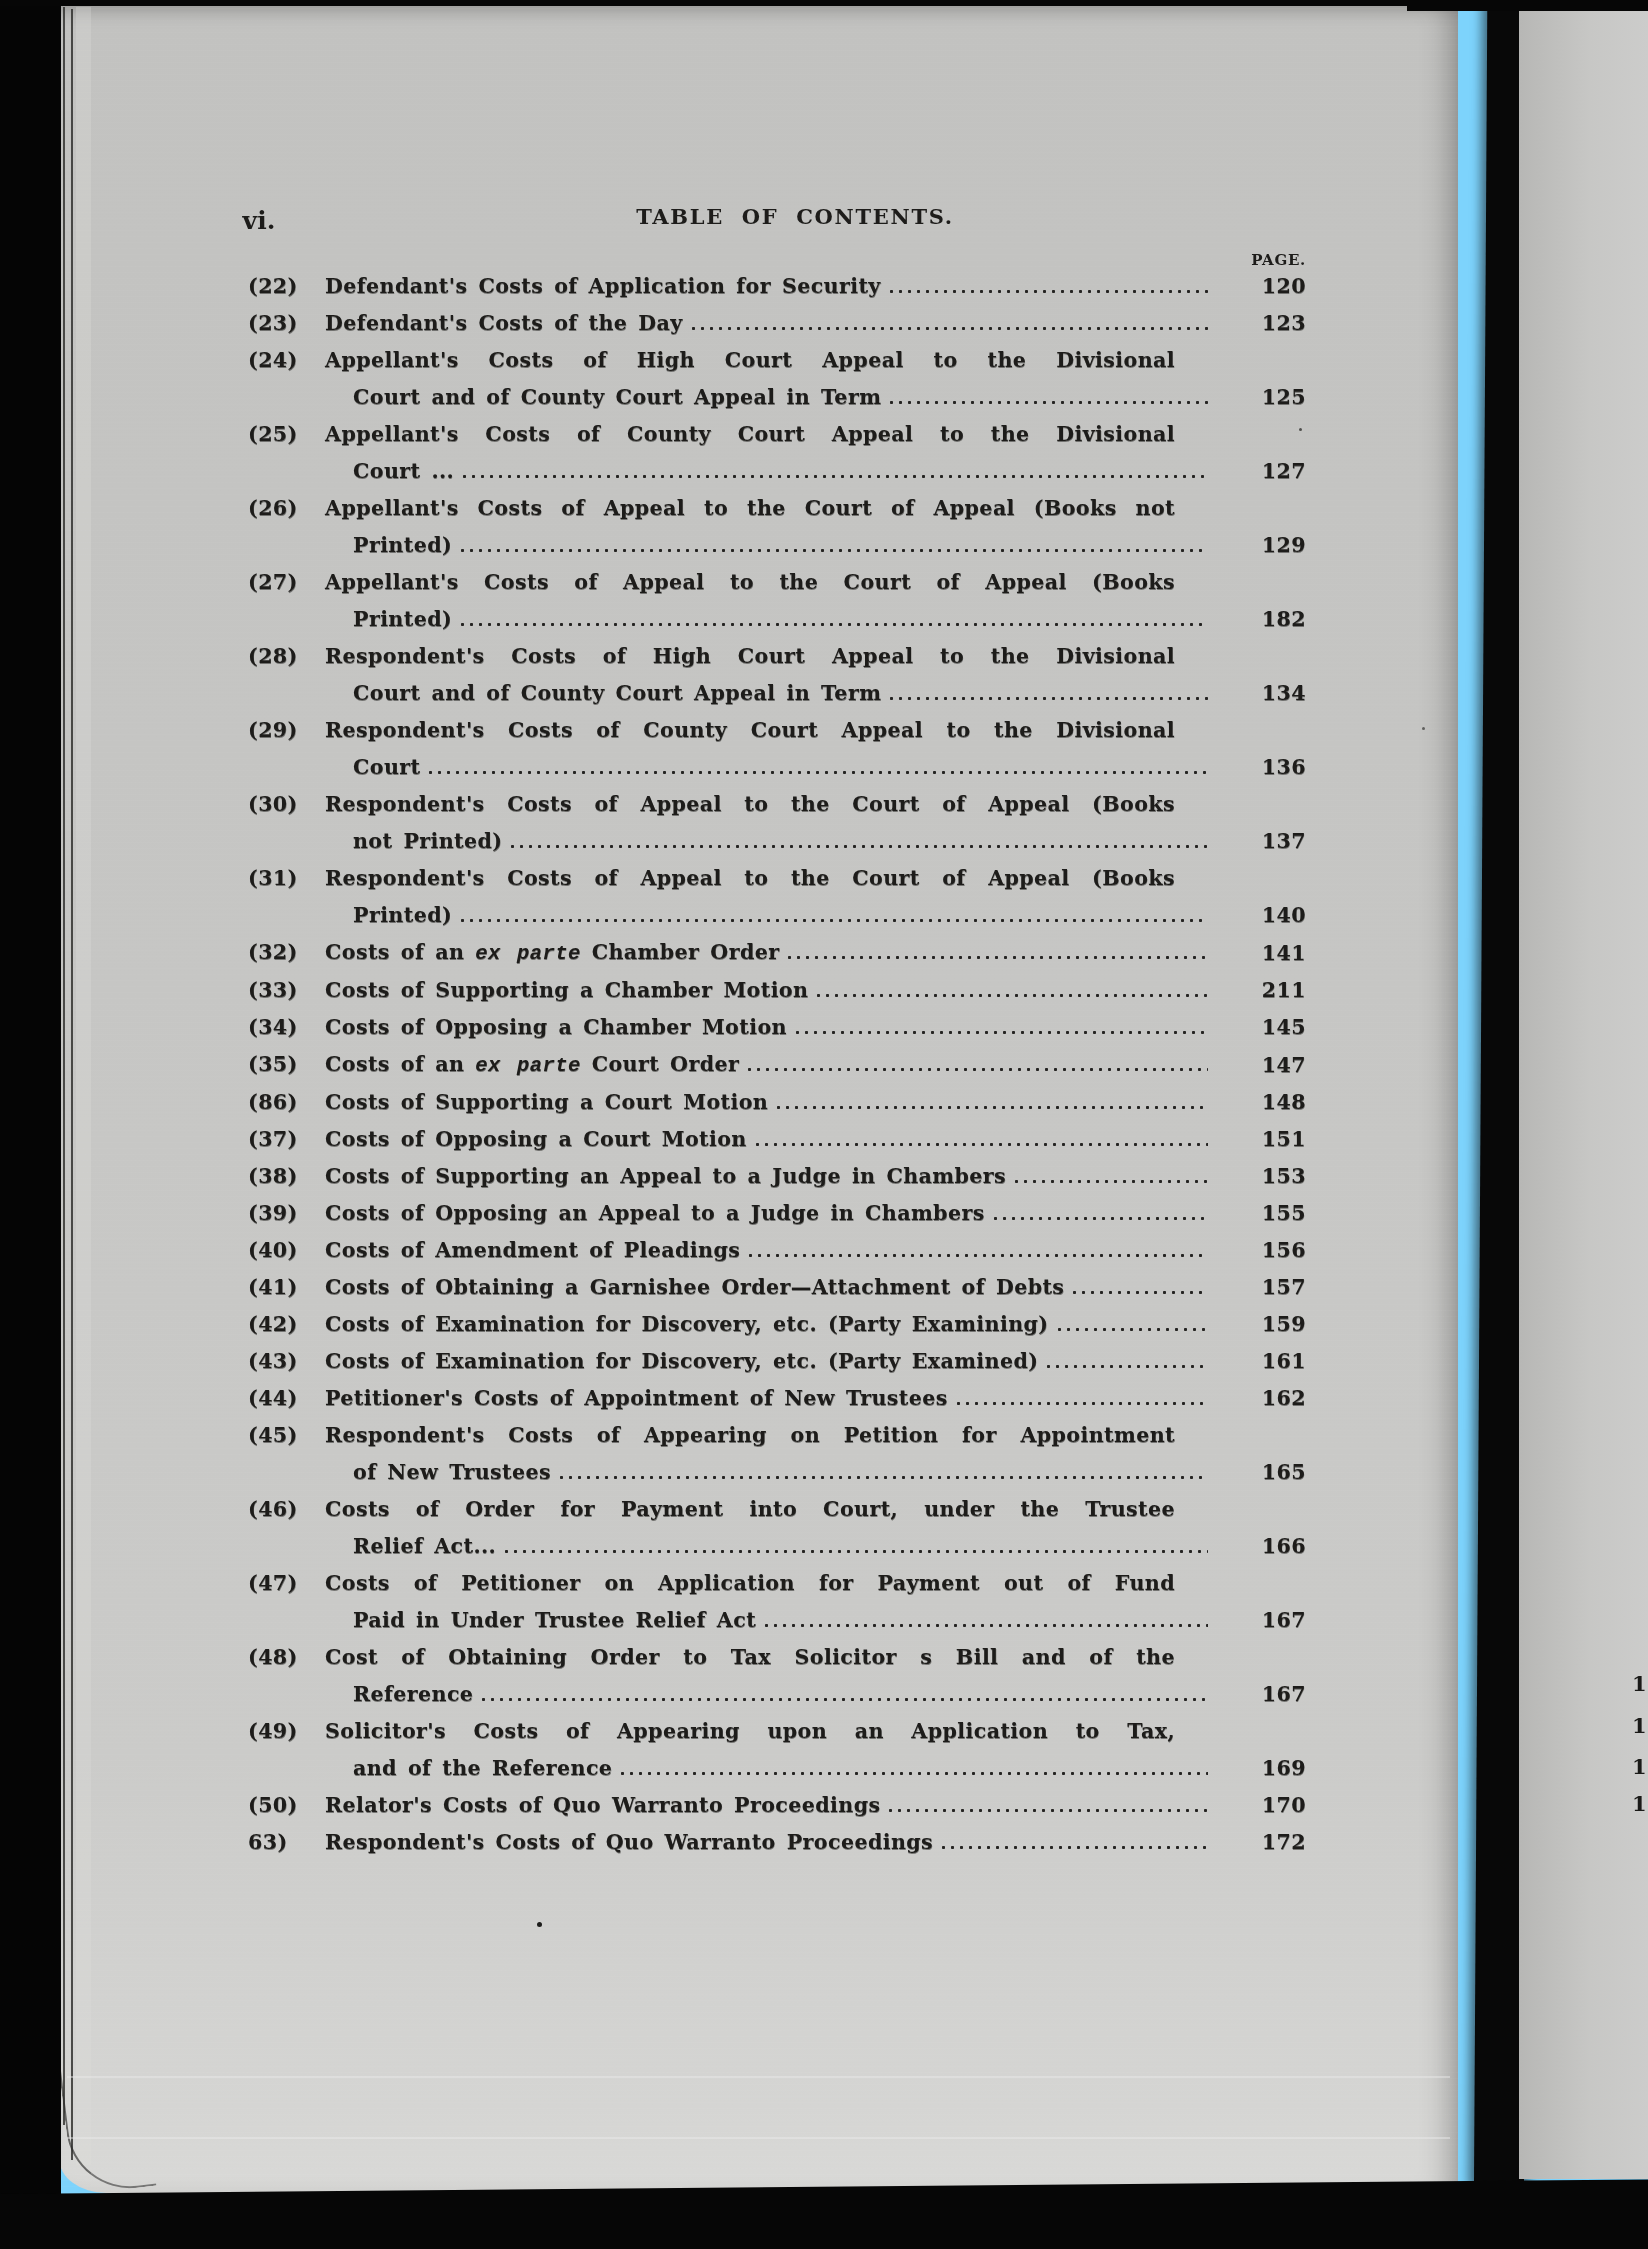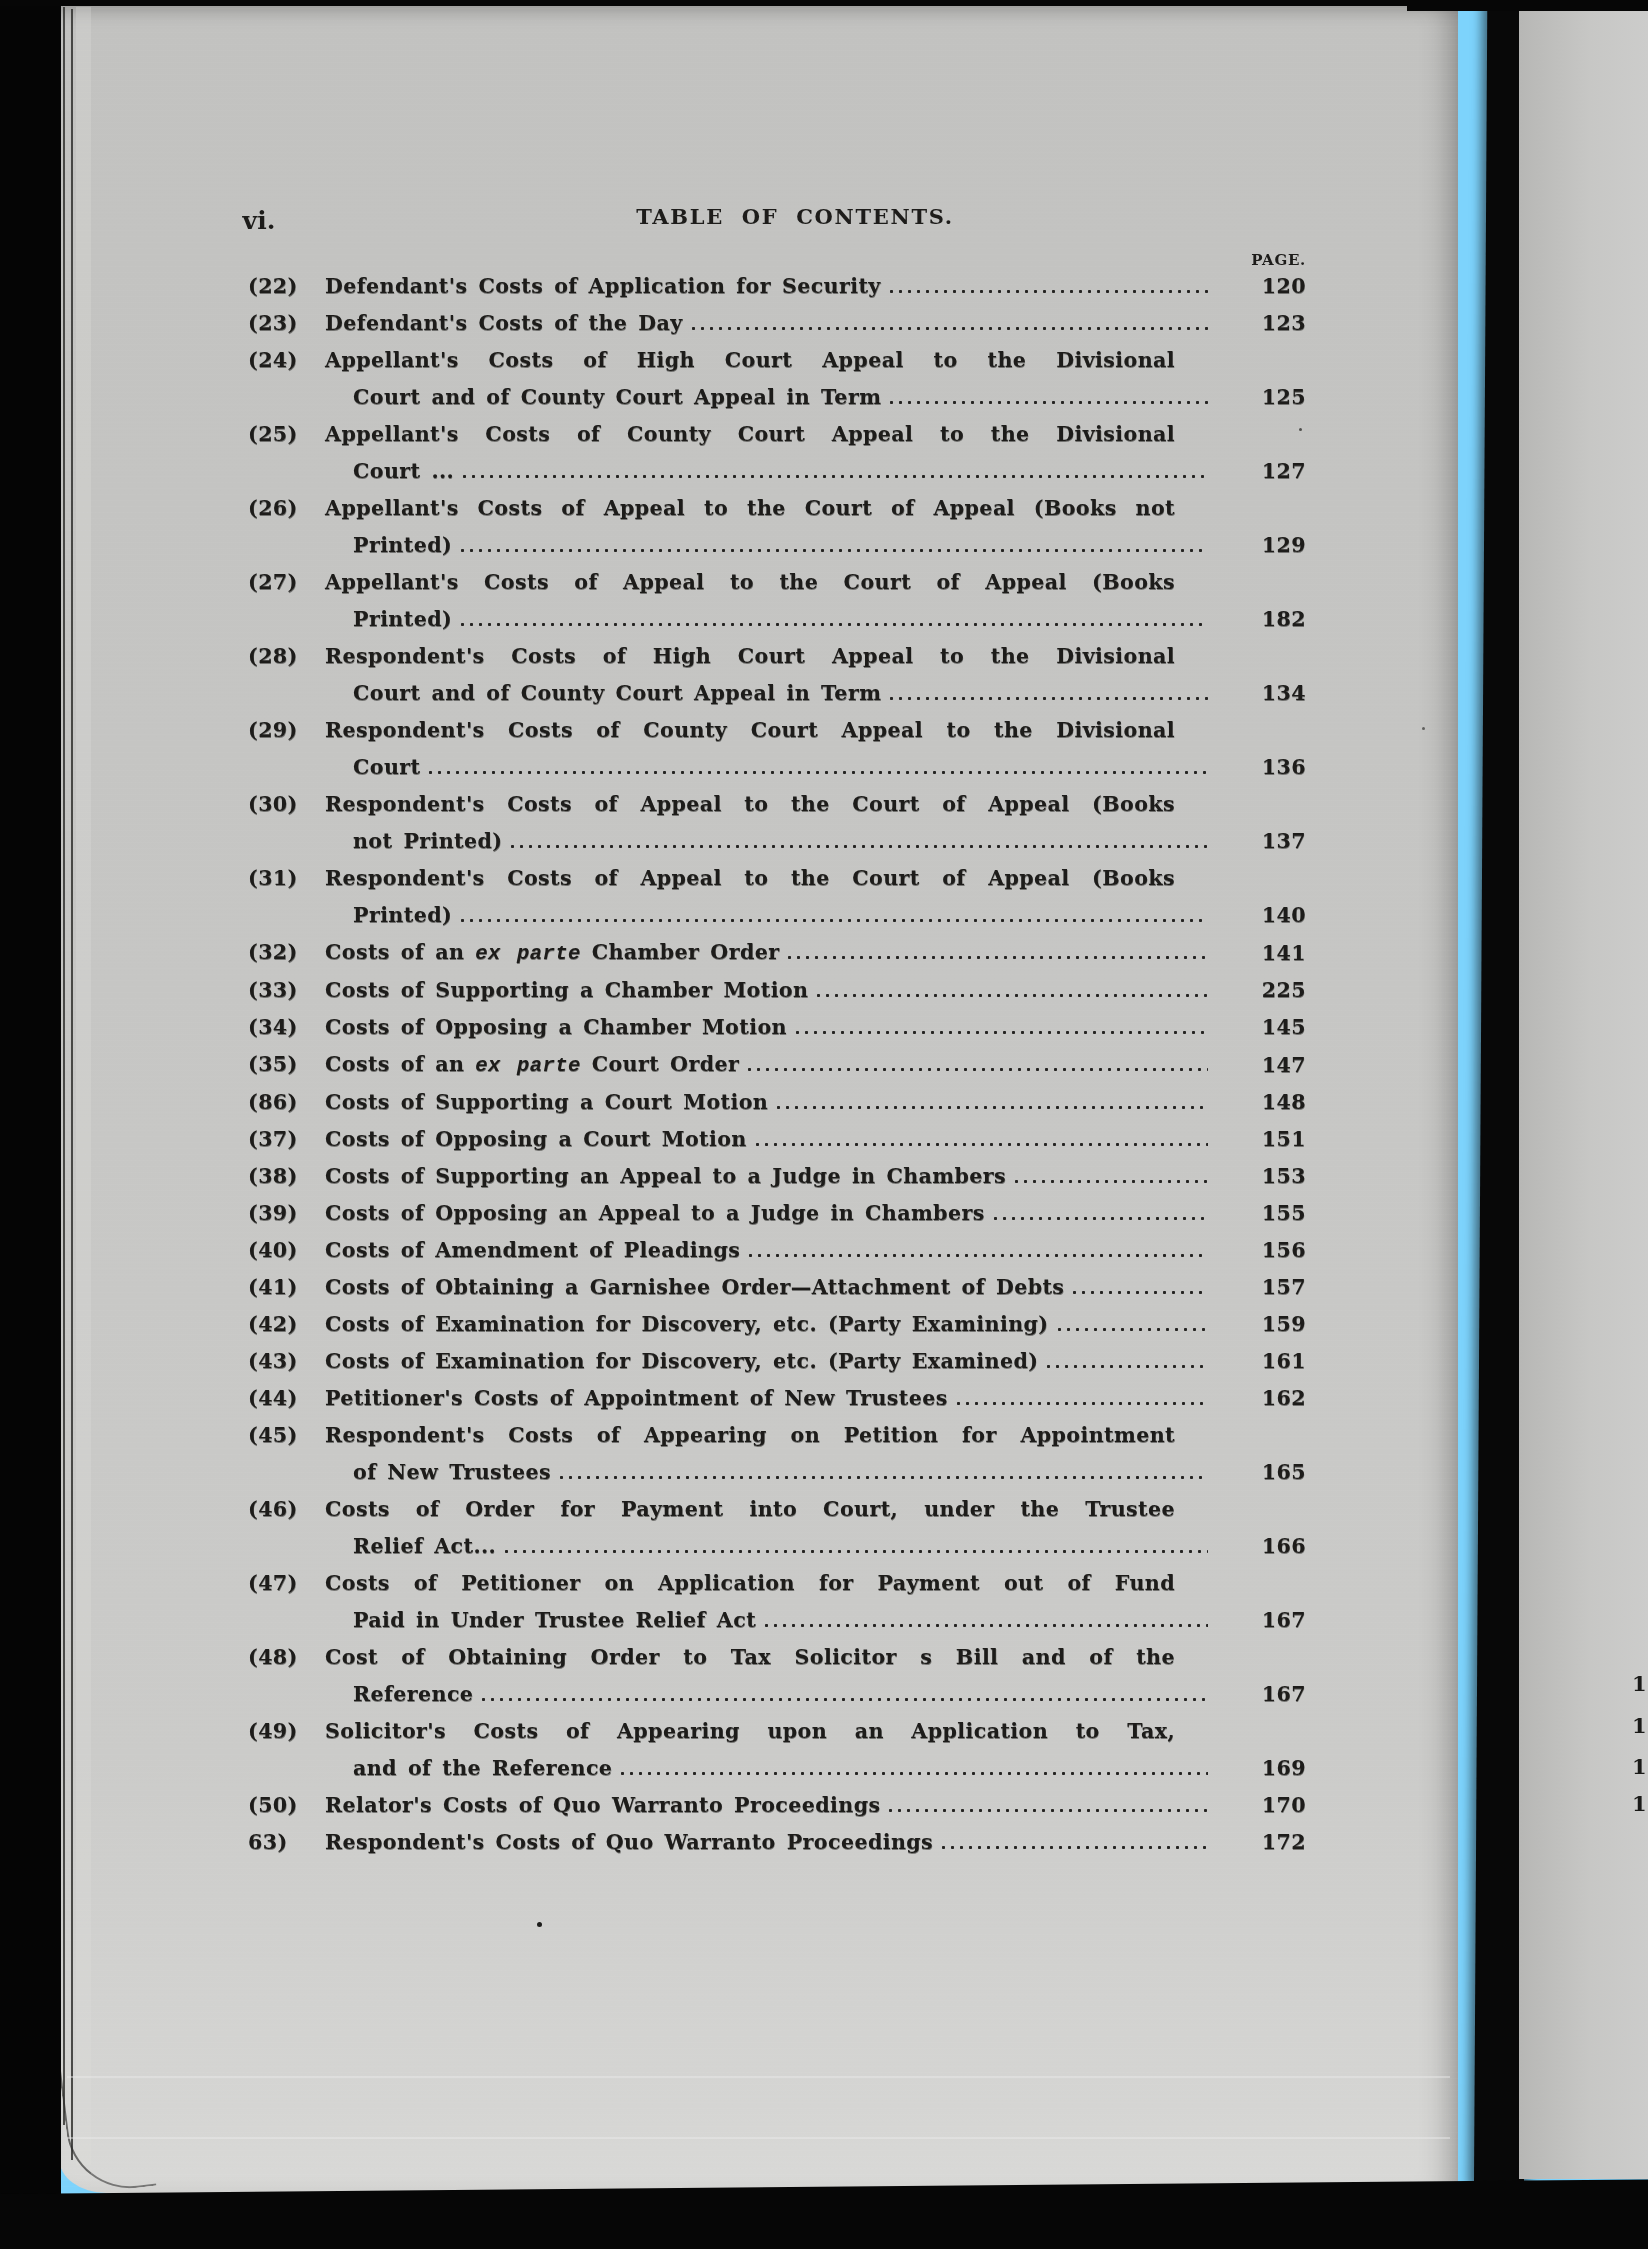--- a/index.html
+++ b/index.html
@@ -194,21 +194,21 @@
           <span class="pg">141</span>
         </div>
         <div class="entry">
           <span class="num">(33)</span>
           <div class="txt">
             <div class="line dline">
               <span class="t"><span>Costs of Supporting a Chamber Motion</span></span>
               <span class="dots"></span>
             </div>
           </div>
-          <span class="pg">225</span>
+          <span class="pg">211</span>
         </div>
         <div class="entry">
           <span class="num">(34)</span>
           <div class="txt">
             <div class="line dline">
               <span class="t"><span>Costs of Opposing a Chamber Motion</span></span>
               <span class="dots"></span>
             </div>
           </div>
           <span class="pg">145</span>

